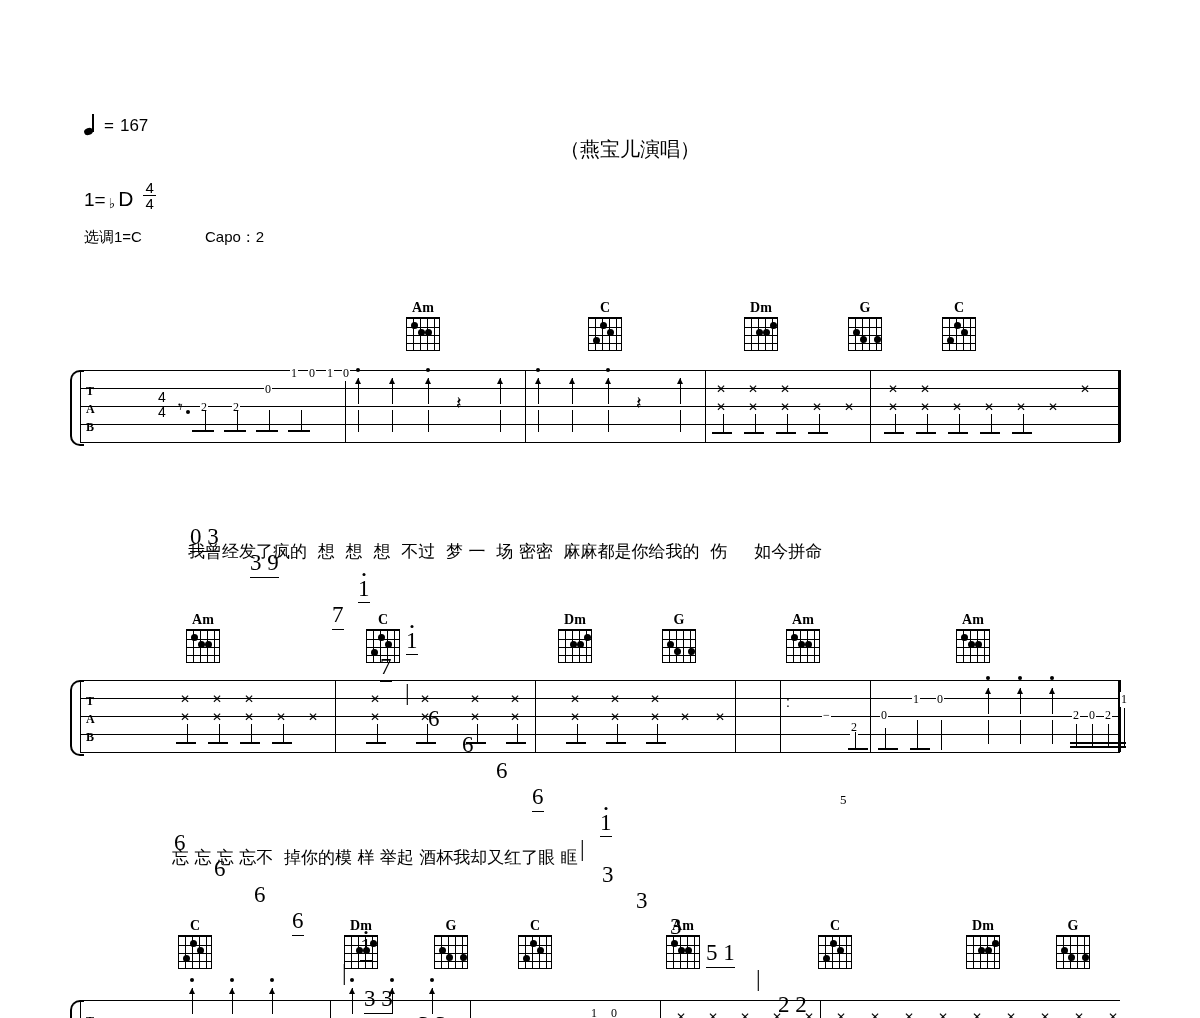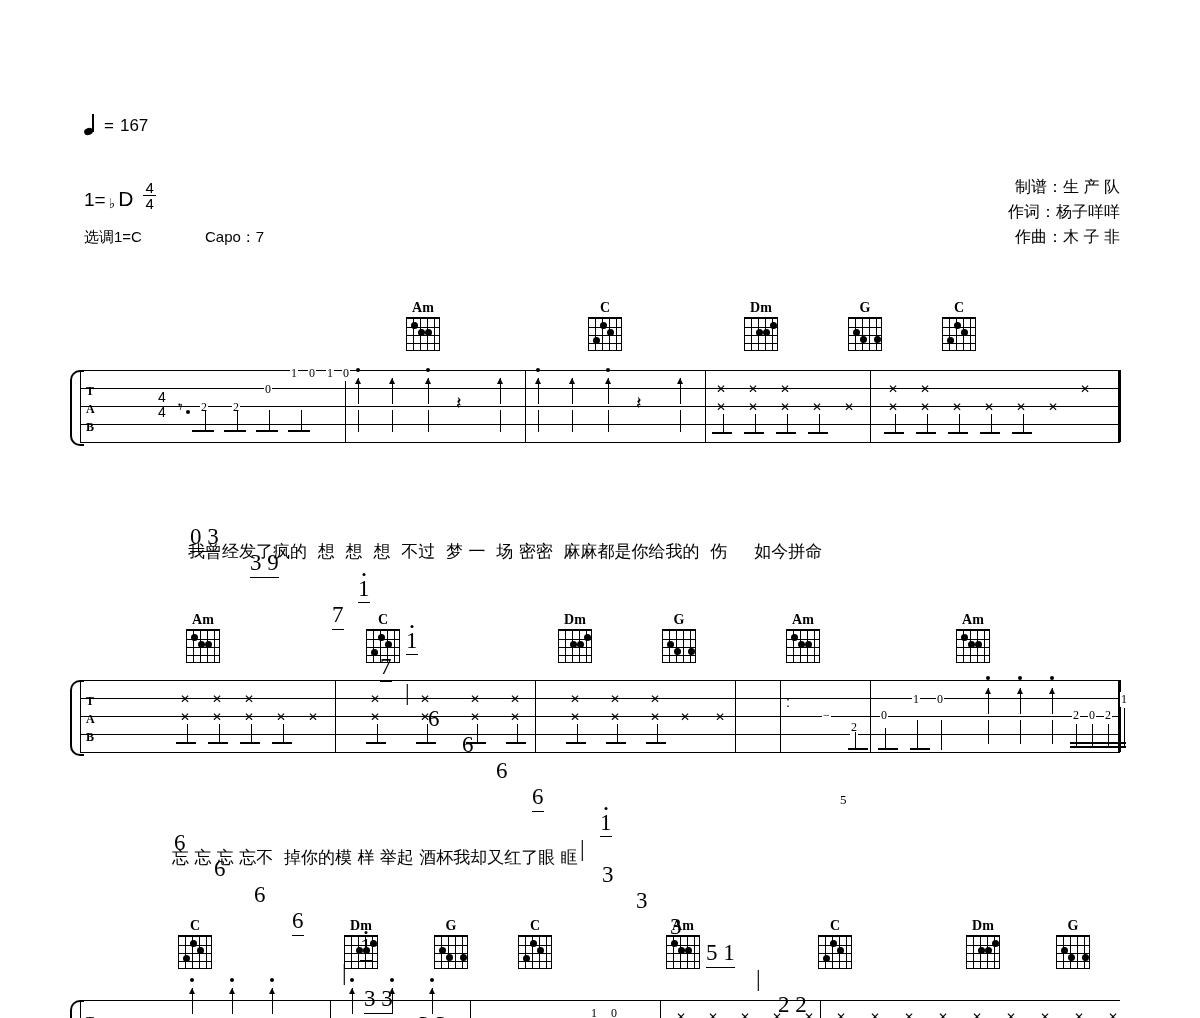--- a/index.html
+++ b/index.html
@@ -80,44 +80,40 @@
   .tok{position:absolute;}
   .und{border-bottom:1.5px solid #000;padding-bottom:1px;text-align:right;}
   .ovd{position:relative;}
   .ovd:after{content:"";position:absolute;top:-3px;left:50%;transform:translateX(-50%);width:3px;height:3px;border-radius:50%;background:#000;}
 </style>
 </head>
 <body>
 
 <div class="sheet">
 
+  <div class="subtitle">（燕宝儿演唱）</div>
 
   <div class="tempo">
     <span class="note"></span>
     <span>=</span>
     <span>167</span>
   </div>
 
   <div class="keysig">
     <span>1=</span>
     <span class="flat">♭</span>
     <span style="font-size:21px;">D</span>
     <span class="meter">
       <span class="num">4</span>
       <span class="den">4</span>
     </span>
   </div>
   <div class="selkey">选调1=C</div>
-  <div class="capo">Capo：7</div>
-
-  <div class="credits">
-    <div>制谱：生 产 队</div>
-    <div>作词：杨子咩咩</div>
-    <div>作曲：木 子 非</div>
-  </div>
+  <div class="capo">Capo：2</div>
+
 
   <div class="system" style="top:300px;">
 
     <div class="chord" style="left:400px;top:0px;">
       <div class="nm">Am</div>
       <div class="grid">
         <div class="v" style="left:6px;"></div>
           <div class="v" style="left:13px;"></div>
         <div class="v" style="left:20px;"></div>
           <div class="v" style="left:27px;"></div>

